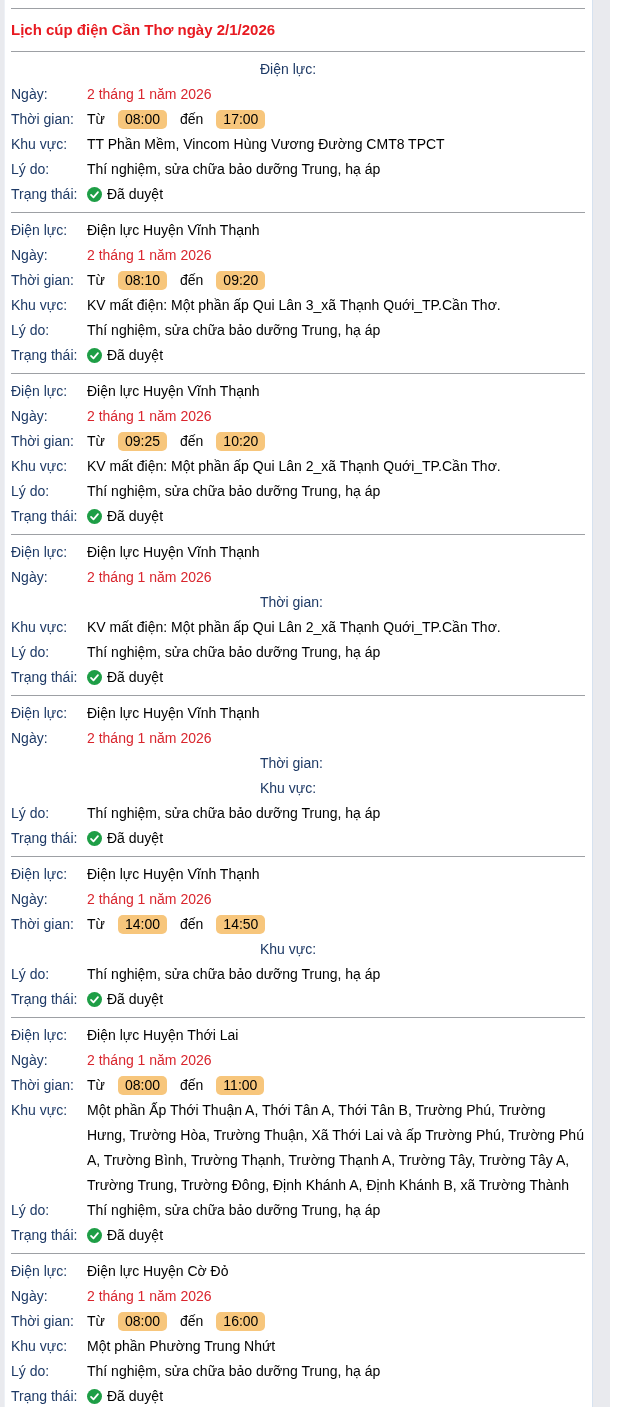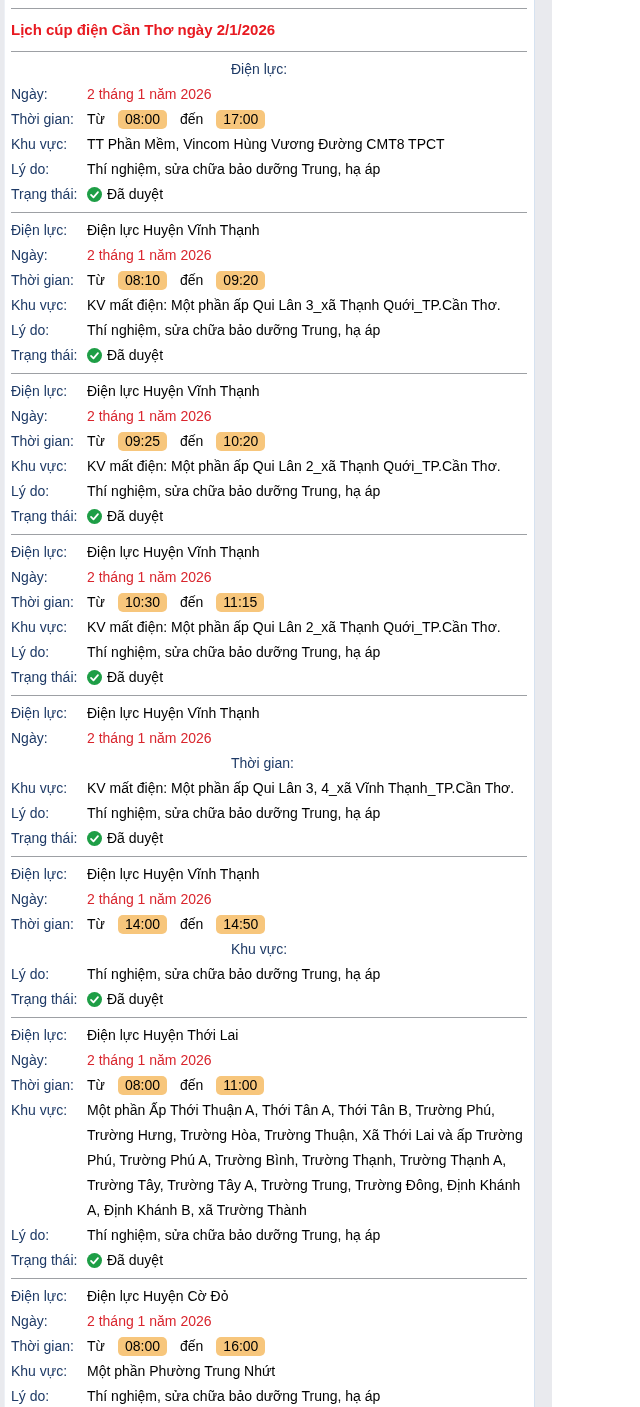--- a/index.html
+++ b/index.html
@@ -3,21 +3,21 @@
 <meta charset="utf-8">
 <style>
   * { box-sizing: border-box; }
   html, body { margin: 0; padding: 0; }
   body {
     width: 640px; height: 1407px; overflow: hidden;
     background: #ffffff;
     font-family: "Liberation Sans", sans-serif;
     font-size: 14px; color: #000000;
   }
-  .page { display: flex; width: 552px; height: 1407px; }
+  .page { display: flex; width: 610px; height: 1407px; }
   .edge-strip-left  { flex: 0 0 5px;  background: #e9eaee; border-right: 1px solid #eef1f6; }
   .edge-strip-right { flex: 0 0 18px; background: #e9eaee; border-left: 1px solid #d6e2f0; }
   .content { flex: 1; padding: 8px 7px 0 6px; background: #ffffff; }
   hr.divider { border: none; border-top: 1px solid #9da0a4; margin: 0; height: 0; }
   h1.title {
     margin: 0; padding: 12px 0 13px 0;
     font-size: 15px; font-weight: bold; color: #e81a21;
   }
   section.entry { padding: 5px 0 5px 0; }
   .row { display: flex; align-items: flex-start; line-height: 25px; justify-content: center; }
@@ -155,21 +155,20 @@
       <div class="row">
         <span class="lbl">Điện lực:</span>
         <span class="val">Điện lực Huyện Vĩnh Thạnh</span>
       </div>
       <div class="row">
         <span class="lbl">Ngày:</span>
         <span class="val date">2 tháng 1 năm 2026</span>
       </div>
       <div class="row">
         <span class="lbl">Thời gian:</span>
-        <span class="val"><span>Từ</span><span class="badge">10:30</span><span>đến</span><span class="badge">11:15</span></span>
       </div>
       <div class="row">
         <span class="lbl">Khu vực:</span>
         <span class="val">KV mất điện: Một phần ấp Qui Lân 2_xã Thạnh Quới_TP.Cần Thơ.</span>
       </div>
       <div class="row">
         <span class="lbl">Lý do:</span>
         <span class="val">Thí nghiệm, sửa chữa bảo dưỡng Trung, hạ áp</span>
       </div>
       <div class="row">
@@ -194,21 +193,20 @@
       </div>
       <div class="row">
         <span class="lbl">Ngày:</span>
         <span class="val date">2 tháng 1 năm 2026</span>
       </div>
       <div class="row">
         <span class="lbl">Thời gian:</span>
       </div>
       <div class="row">
         <span class="lbl">Khu vực:</span>
-        <span class="val">KV mất điện: Một phần ấp Qui Lân 3, 4_xã Vĩnh Thạnh_TP.Cần Thơ.</span>
       </div>
       <div class="row">
         <span class="lbl">Lý do:</span>
         <span class="val">Thí nghiệm, sửa chữa bảo dưỡng Trung, hạ áp</span>
       </div>
       <div class="row">
         <span class="lbl">Trạng thái:</span>
         <span class="val status-val">
             <span class="check">
               <svg viewBox="0 0 16 16">

